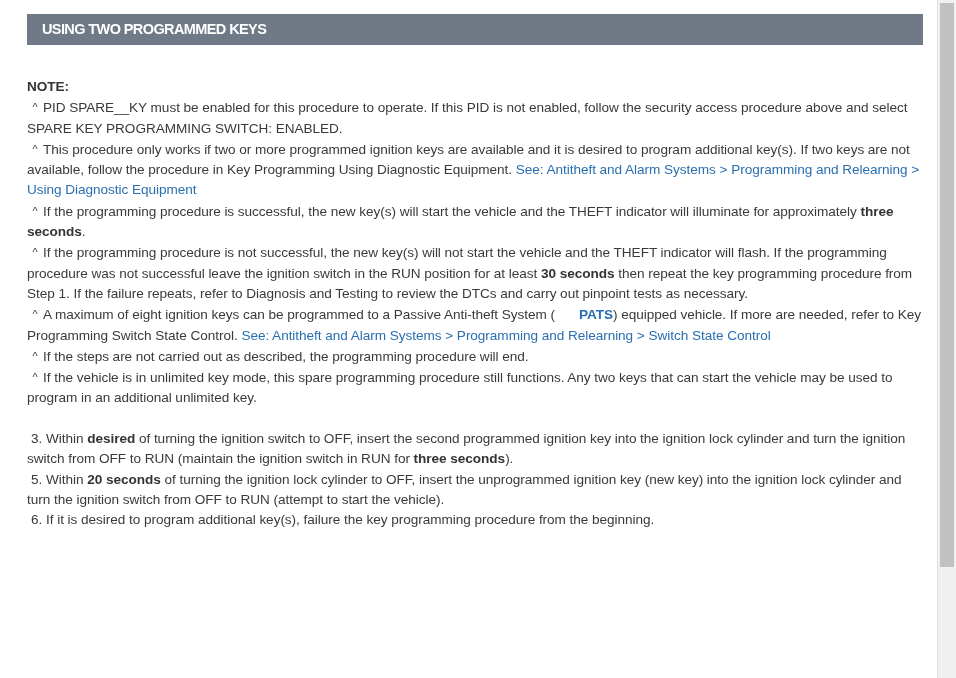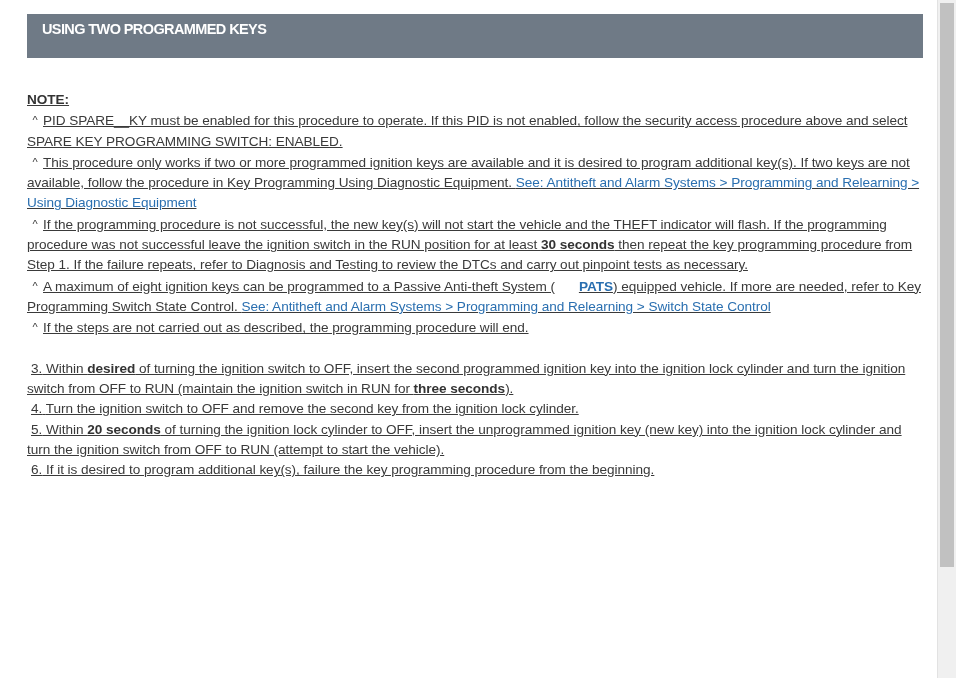--- a/index.html
+++ b/index.html
@@ -15,35 +15,34 @@
       font-family: "Liberation Sans", sans-serif;
       color: #3a3a3a;
     }
     .content {
       position: absolute;
       left: 27px;
       top: 14px;
       width: 896px;
     }
     .section-header {
-      height: 44px;
+      height: 31px;
       background: #6f7a86;
       color: #ffffff;
       font-size: 14.5px;
       font-weight: bold;
       letter-spacing: -0.6px;
       line-height: 30px;
       padding-left: 15px;
       box-sizing: border-box;
     }
     .body-text {
       font-size: 13.6px;
       line-height: 20.3px;
       letter-spacing: -0.05px;
-      text-decoration: underline;
     }
     .note-label {
       margin-top: 32px;
       font-weight: bold;
       color: #333333;
     }
     .note-item, .step-item {
       margin: 0;
     }
     .caret {
@@ -93,42 +92,45 @@
     <div class="note-label">NOTE:</div>
 
     <div class="note-item">
       <span class="caret">^</span><span>PID SPARE__KY must be enabled for this procedure to operate. If this PID is not enabled, follow the security access procedure above and select SPARE KEY PROGRAMMING SWITCH: ENABLED.</span>
     </div>
 
     <div class="note-item">
       <span class="caret">^</span><span>This procedure only works if two or more programmed ignition keys are available and it is desired to program additional key(s). If two keys are not available, follow the procedure in Key Programming Using Diagnostic Equipment. </span><a class="link">See: Antitheft and Alarm Systems &gt; Programming and Relearning &gt; Using Diagnostic Equipment</a>
     </div>
 
+    <div class="note-item">
+      <span class="caret">^</span><span>If the programming procedure is successful, the new key(s) will start the vehicle and the THEFT indicator will illuminate for approximately </span><b>three seconds</b><span>.</span>
+    </div>
 
     <div class="note-item">
       <span class="caret">^</span><span>If the programming procedure is not successful, the new key(s) will not start the vehicle and the THEFT indicator will flash. If the programming procedure was not successful leave the ignition switch in the RUN position for at least </span><b>30 seconds</b><span> then repeat the key programming procedure from Step 1. If the failure repeats, refer to Diagnosis and Testing to review the DTCs and carry out pinpoint tests as necessary.</span>
     </div>
 
     <div class="note-item">
       <span class="caret">^</span><span>A maximum of eight ignition keys can be programmed to a Passive Anti-theft System (</span><span class="pats">PATS</span><span>) equipped vehicle. If more are needed, refer to Key Programming Switch State Control. </span><a class="link">See: Antitheft and Alarm Systems &gt; Programming and Relearning &gt; Switch State Control</a>
     </div>
 
     <div class="note-item">
       <span class="caret">^</span><span>If the steps are not carried out as described, the programming procedure will end.</span>
     </div>
 
 
+    <div class="note-item">
+      <span class="caret">^</span><span>If the vehicle is in unlimited key mode, this spare programming procedure still functions. Any two keys that can start the vehicle may be used to program in an additional unlimited key.</span>
+    </div>
 
     <div class="spacer"></div>
 
     <div class="step-item">
       <span class="step-num">3.</span> <span>Within </span><b>desired</b><span> of turning the ignition switch to OFF, insert the second programmed ignition key into the ignition lock cylinder and turn the ignition switch from OFF to RUN (maintain the ignition switch in RUN for </span><b>three seconds</b><span>).</span>
-    </div>
-    <div class="step-item">
-      <span class="step-num">4.</span> <span>Turn the ignition switch to OFF and remove the second key from the ignition lock cylinder.</span>
     </div>
     <div class="step-item">
       <span class="step-num">5.</span> <span>Within </span><b>20 seconds</b><span> of turning the ignition lock cylinder to OFF, insert the unprogrammed ignition key (new key) into the ignition lock cylinder and turn the ignition switch from OFF to RUN (attempt to start the vehicle).</span>
     </div>
     <div class="step-item">
       <span class="step-num">6.</span> <span>If it is desired to program additional key(s), failure the key programming procedure from the beginning.</span>
     </div>
   </div>
 </div>
 

